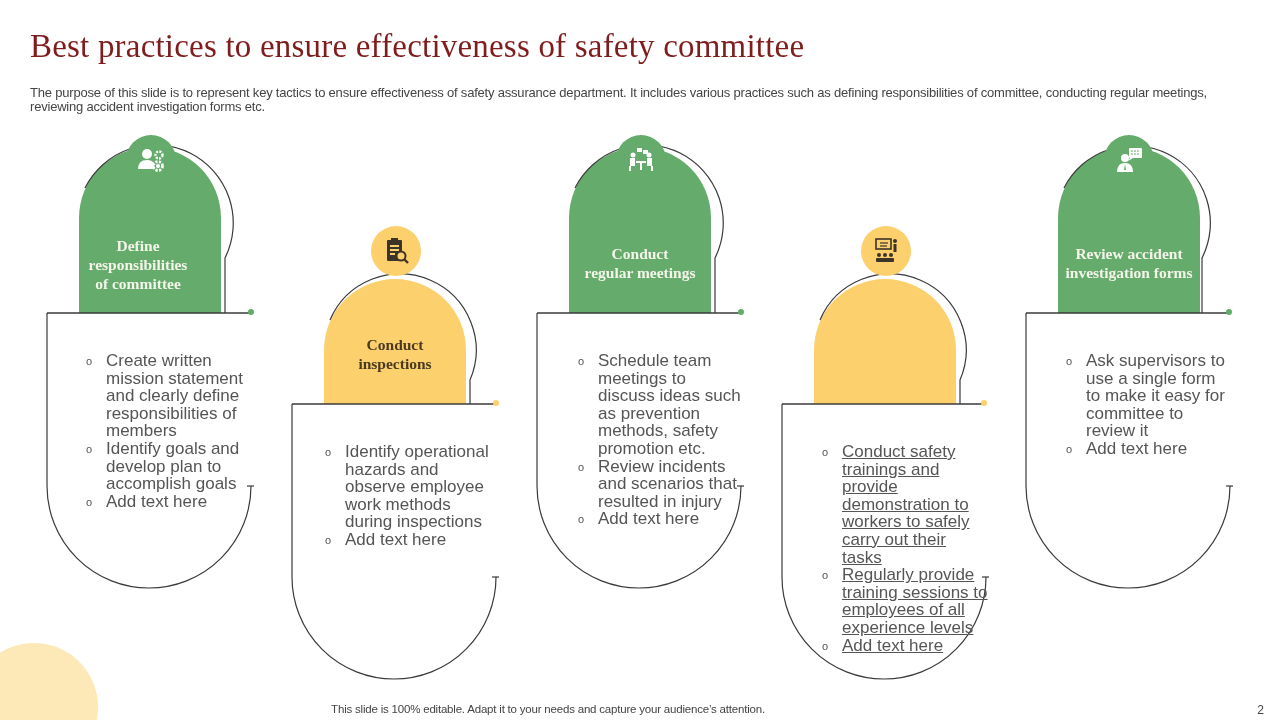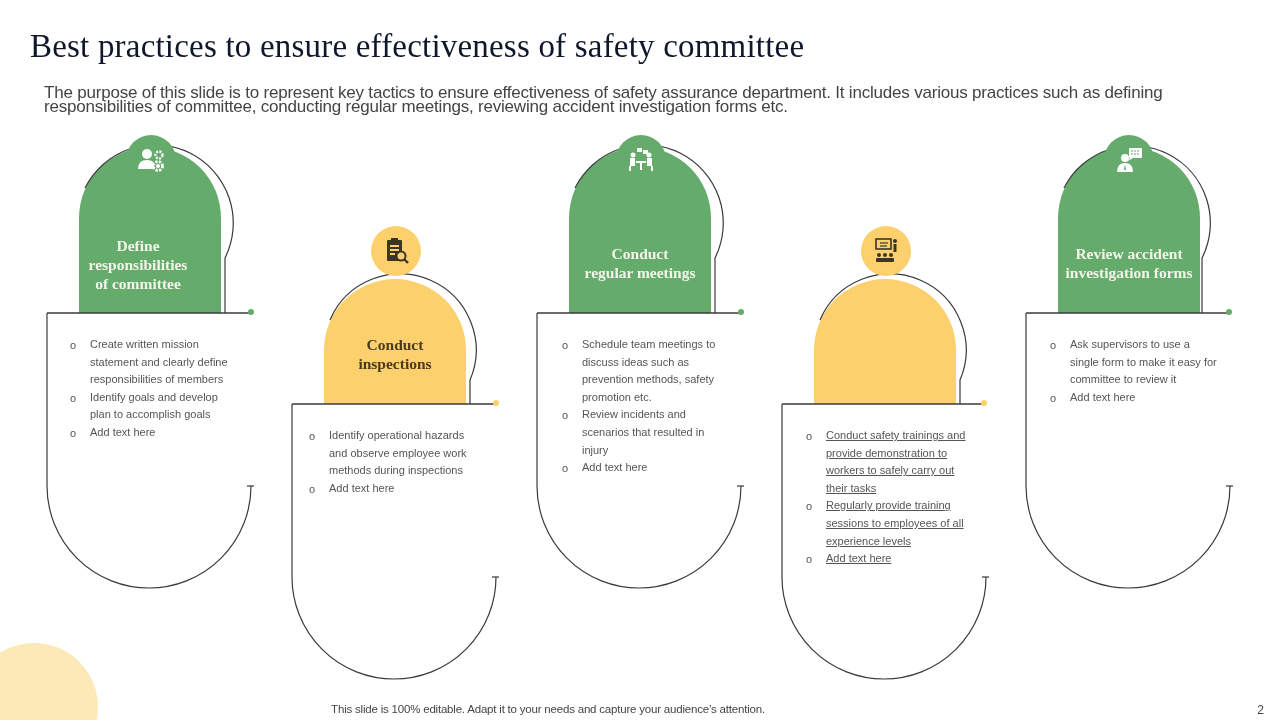--- a/index.html
+++ b/index.html
@@ -1,28 +1,28 @@
 <!DOCTYPE html>
 <html><head>
 <meta charset="utf-8">
 <style>
   html, body { margin: 0; padding: 0; }
   body { width: 1280px; height: 720px; background: #ffffff; position: relative; overflow: hidden; font-family: "Liberation Sans", sans-serif; }
-  .title { position: absolute; left: 30px; top: 28px; font-family: "Liberation Serif", serif; font-size: 33px; color: #0f172a; letter-spacing: 0.2px; white-space: nowrap; }
-  .subtitle { position: absolute; left: 44px; top: 86px; width: 1210px; font-size: 17px; line-height: 14px; color: #444; letter-spacing: -0.2px; }
+  .title { position: absolute; left: 30px; top: 28px; font-family: "Liberation Serif", serif; font-size: 33px; color: #7f1d1d; letter-spacing: 0.2px; white-space: nowrap; }
+  .subtitle { position: absolute; left: 30px; top: 86px; width: 1210px; font-size: 13px; line-height: 14px; color: #444; letter-spacing: -0.2px; }
   .corner-blob { position: absolute; left: -30px; top: 643px; width: 128px; height: 128px; border-radius: 50%; background: #fde9b8; }
   .footer { position: absolute; left: 0; width: 1096px; top: 703px; text-align: center; font-size: 11.5px; color: #444; letter-spacing: -0.2px; }
   .page-num { position: absolute; right: 16px; top: 703px; font-size: 12px; color: #444; }
 
   .card { position: absolute; width: 220px; height: 560px; }
   .card svg.frame { position: absolute; left: 0; top: 0; width: 220px; height: 560px; overflow: visible; }
   .icon-circle { position: absolute; width: 50px; height: 50px; border-radius: 50%; display: flex; align-items: center; justify-content: center; }
   .icon-circle svg { width: 30px; height: 30px; }
   .head-label { position: absolute; text-align: center; font-family: "Liberation Serif", serif; font-weight: bold; font-size: 15.5px; line-height: 19px; }
-  .bullets { position: absolute; list-style: none; margin: 0; padding: 0; font-size: 11px; line-height: 17.6px; color: #555; }
+  .bullets { position: absolute; list-style: none; margin: 16px; padding: 0; font-size: 17px; line-height: 17.6px; color: #555; }
   .bullets li { position: relative; padding-left: 22px; }
   .bullets li::before { content: "o"; position: absolute; left: 2px; top: 1px; font-size: 11px; color: #555; }
 </style>
 </head>
 <body>
 
 <div class="corner-blob"></div>
 
 <div class="title">Best practices to ensure effectiveness of  safety committee</div>
 <div class="subtitle">The purpose of this slide is to represent key tactics to ensure effectiveness of safety assurance department. It includes various practices such as defining responsibilities of committee, conducting regular meetings, reviewing accident investigation forms etc.</div>

